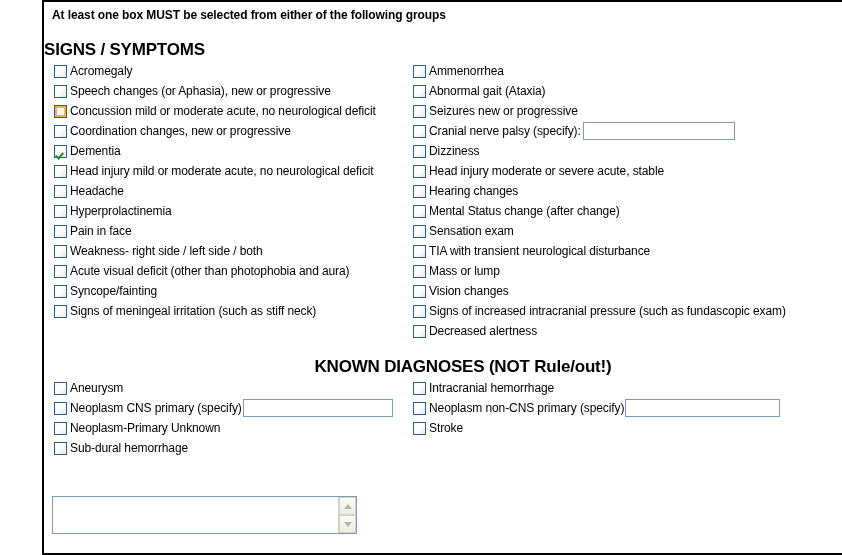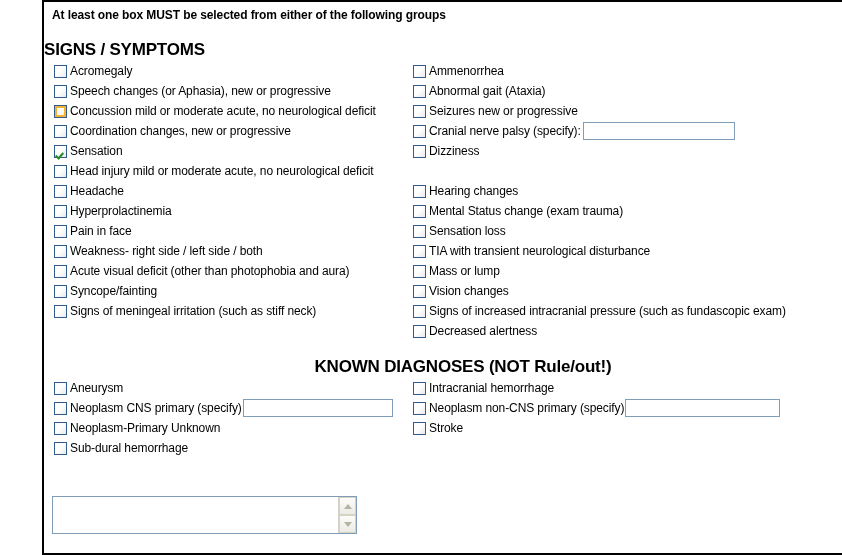--- a/index.html
+++ b/index.html
@@ -236,61 +236,65 @@
         </div>
         <div class="cell col-right">
           <span class="cb"></span>
           <span class="lbl">Cranial nerve palsy (specify):</span>
           <input type="text" class="txt" placeholder="" id="cranial-input" style="">
         </div>
       </div>
       <div class="row">
         <div class="cell col-left">
           <span class="cb checked"></span>
-          <span class="lbl">Sensation</span>
+          <span class="lbl">Dementia</span>
         </div>
         <div class="cell col-right">
           <span class="cb"></span>
           <span class="lbl">Dizziness</span>
         </div>
       </div>
       <div class="row">
         <div class="cell col-left">
           <span class="cb"></span>
           <span class="lbl">Head injury mild or moderate acute, no neurological deficit</span>
         </div>
+        <div class="cell col-right">
+          <span class="cb"></span>
+          <span class="lbl">Head injury moderate or severe acute, stable</span>
+        </div>
       </div>
       <div class="row">
         <div class="cell col-left">
           <span class="cb"></span>
           <span class="lbl">Headache</span>
         </div>
         <div class="cell col-right">
           <span class="cb"></span>
           <span class="lbl">Hearing changes</span>
         </div>
       </div>
       <div class="row">
         <div class="cell col-left">
           <span class="cb"></span>
           <span class="lbl">Hyperprolactinemia</span>
         </div>
         <div class="cell col-right">
           <span class="cb"></span>
-          <span class="lbl">Mental Status change (exam trauma)</span>
+          <span class="lbl">Mental Status change (after change)</span>
         </div>
       </div>
       <div class="row">
         <div class="cell col-left">
           <span class="cb"></span>
           <span class="lbl">Pain in face</span>
         </div>
         <div class="cell col-right">
           <span class="cb"></span>
-          <span class="lbl">Sensation loss</span>
+          <span class="lbl">Sensation exam</span>
         </div>
       </div>
       <div class="row">
         <div class="cell col-left">
           <span class="cb"></span>
           <span class="lbl">Weakness- right side / left side / both</span>
         </div>
         <div class="cell col-right">
           <span class="cb"></span>
           <span class="lbl">TIA with transient neurological disturbance</span>

